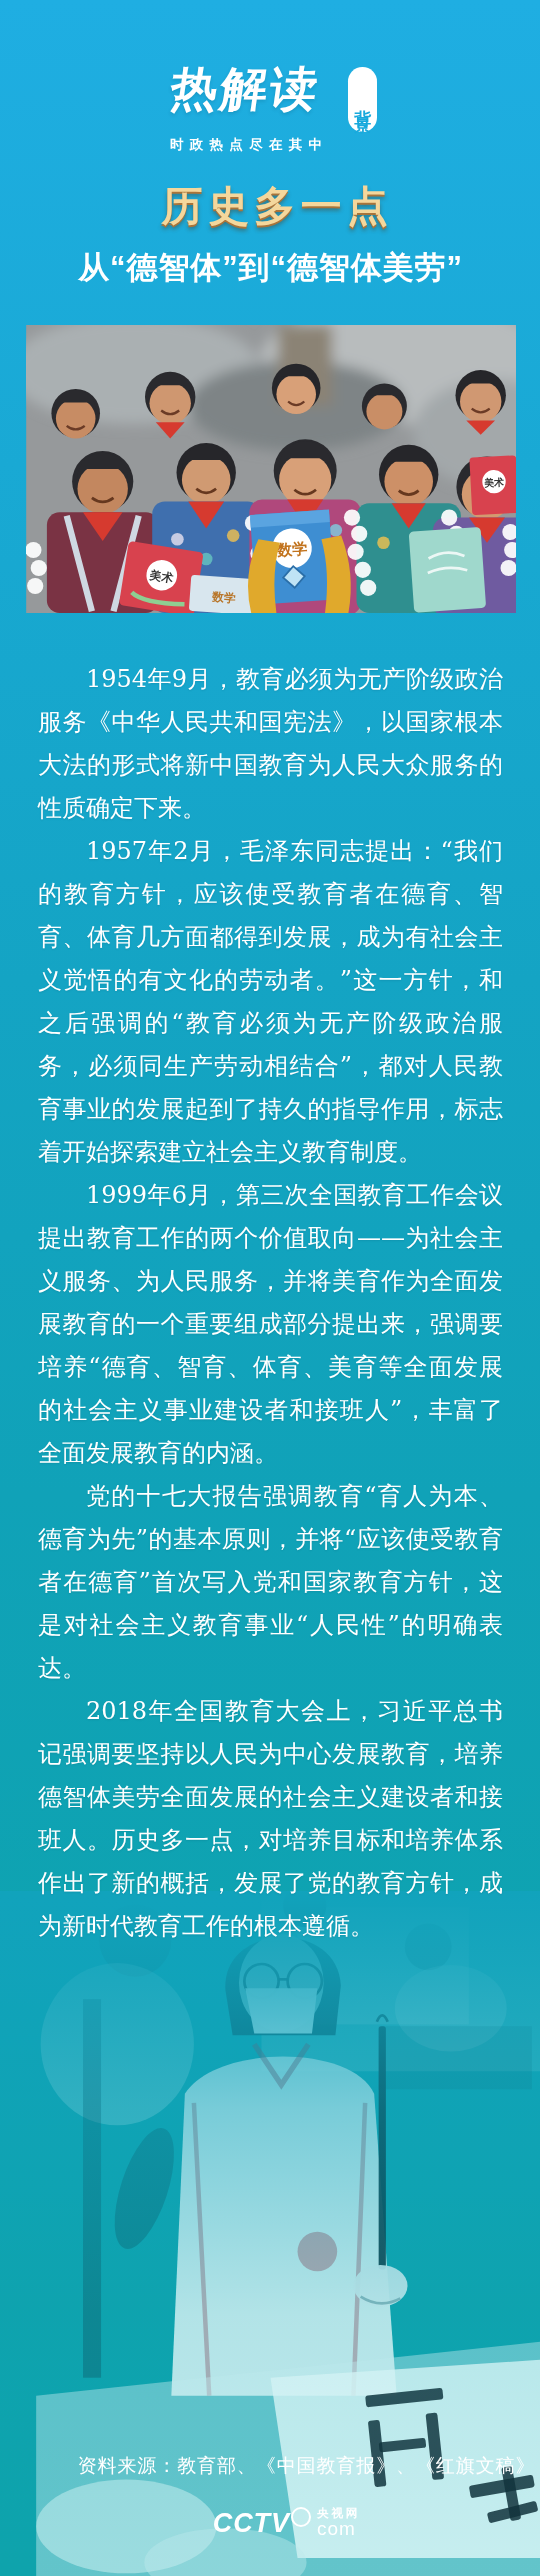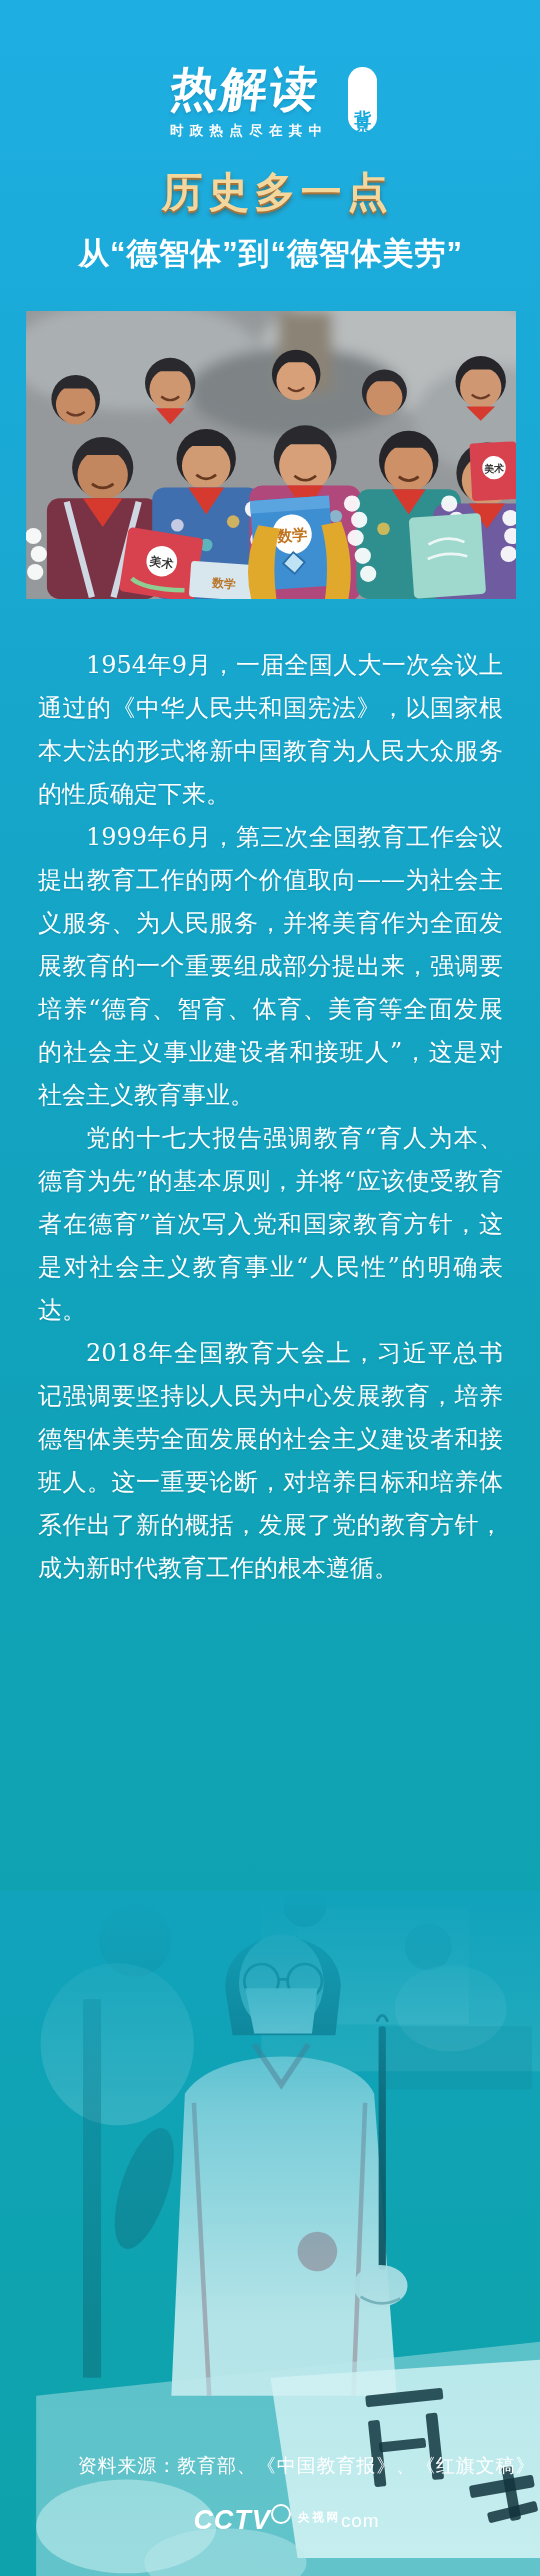--- a/index.html
+++ b/index.html
@@ -8,21 +8,21 @@
     background:linear-gradient(180deg,#1FAEE2 0%,#19A9D4 18%,#14A4C4 38%,#10A2B8 58%,#0EA3B0 78%,#0EA3AC 100%);
     font-family:"Liberation Sans","DejaVu Sans",sans-serif;color:#fff;
   }
   
   .brand-row{position:relative;z-index:5;display:flex;justify-content:center;align-items:flex-start;gap:20px;padding-top:65px;}
   .brand-col{display:flex;flex-direction:column;align-items:center;}
   .brand-logo{
     font-size:47px;font-weight:900;line-height:1.0;letter-spacing:2.7px;
     transform:skewX(-8deg);text-shadow:0 1.8px 3.6px rgba(0,60,90,.18);
   }
-  .brand-tagline{margin-top:10px;font-size:13.5px;font-weight:700;letter-spacing:6.3px;text-indent:6.3px;}
+  .brand-tagline{margin-top:24px;font-size:13.5px;font-weight:700;letter-spacing:6.3px;text-indent:6.3px;}
   .brand-badge{
     margin-top:1.8px;width:29px;height:65px;background:#fff;color:#18A9DC;border-radius:14.4px;
     display:flex;align-items:center;justify-content:center;
     writing-mode:vertical-rl;font-size:17px;font-weight:700;letter-spacing:6.3px;text-indent:6.3px;
   }
   
   .page-title{
     position:relative;z-index:5;margin-top:25px;text-align:center;
     font-size:41px;font-weight:900;letter-spacing:5.4px;color:#F4D79C;
     text-shadow:0 1.8px 0 #a9743a,0 3.6px 4.5px rgba(80,45,10,.45);
@@ -52,21 +52,21 @@
   }
   
   .source-credit{
     position:absolute;z-index:6;left:0;top:2453px;width:100%;text-align:center;
     font-family:"DejaVu Serif","Liberation Serif",serif;
     font-size:19px;letter-spacing:0.9px;color:#fff;margin-left:36px;
   }
   .cctv{position:absolute;z-index:6;left:16px;top:2507px;width:100%;display:flex;align-items:center;justify-content:center;color:#fff;}
   .cctv-word{font-style:italic;font-weight:900;font-size:27px;letter-spacing:0.9px;line-height:1;}
   .cctv-ring{width:16px;height:16px;border:2.7px solid #fff;border-radius:50%;margin:-12.6px 6.3px 0 0.9px;}
-  .cctv-right{display:flex;flex-direction:row;line-height:1.05;align-items:flex-start;}
+  .cctv-right{display:flex;flex-direction:column;line-height:1.05;align-items:flex-start;}
   .cctv-site{font-size:11.7px;font-weight:700;letter-spacing:2.7px;}
   .cctv-com{font-size:19px;font-weight:400;letter-spacing:0.9px;}
 </style>
 </head>
 <body>
 
 <div class="page">
 
   <div class="photo-bottom">
     <svg width="541" height="685" viewBox="0 0 600 760">
@@ -300,24 +300,25 @@
         <circle cx="0" cy="-4" r="13" fill="#ffffff"></circle>
         <text x="0" y="1" text-anchor="middle" font-size="11" font-weight="bold" fill="#333333">美术</text>
       </g>
 
       <path d="M258 238 q-18 40 -8 82 l28 0 q-6 -44 4 -78 Z" fill="#e0a92c"></path>
       <path d="M350 234 q16 42 8 86 l-26 0 q6 -46 -4 -82 Z" fill="#e0a92c"></path>
     </svg>
   </div>
 
   <div class="article">
-    <p>1954年9月，一届全国人大一次会议上通过的《中华人民共和国宪法》，以国家根本大法的形式将新中国教育为人民大众服务的性质确定下来。</p>
-    <p>1999年6月，第三次全国教育工作会议提出教育工作的两个价值取向——为社会主义服务、为人民服务，并将美育作为全面发展教育的一个重要组成部分提出来，强调要培养“德育、智育、体育、美育等全面发展的社会主义事业建设者和接班人”，这是对社会主义教育事业。</p>
+    <p>1954年9月，教育必须为无产阶级政治服务《中华人民共和国宪法》，以国家根本大法的形式将新中国教育为人民大众服务的性质确定下来。</p>
+    <p>1957年2月，毛泽东同志提出：“我们的教育方针，应该使受教育者在德育、智育、体育几方面都得到发展，成为有社会主义觉悟的有文化的劳动者。”这一方针，和之后强调的“教育必须为无产阶级政治服务，必须同生产劳动相结合”，都对人民教育事业的发展起到了持久的指导作用，标志着开始探索建立社会主义教育制度。</p>
+    <p>1999年6月，第三次全国教育工作会议提出教育工作的两个价值取向——为社会主义服务、为人民服务，并将美育作为全面发展教育的一个重要组成部分提出来，强调要培养“德育、智育、体育、美育等全面发展的社会主义事业建设者和接班人”，丰富了全面发展教育的内涵。</p>
     <p>党的十七大报告强调教育“育人为本、德育为先”的基本原则，并将“应该使受教育者在德育”首次写入党和国家教育方针，这是对社会主义教育事业“人民性”的明确表达。</p>
-    <p>2018年全国教育大会上，习近平总书记强调要坚持以人民为中心发展教育，培养德智体美劳全面发展的社会主义建设者和接班人。这一重要论断，对培养目标和培养体系作出了新的概括，发展了党的教育方针，成为新时代教育工作的根本遵循。</p>
+    <p>2018年全国教育大会上，习近平总书记强调要坚持以人民为中心发展教育，培养德智体美劳全面发展的社会主义建设者和接班人。历史多一点，对培养目标和培养体系作出了新的概括，发展了党的教育方针，成为新时代教育工作的根本遵循。</p>
   </div>
 
   <div class="source-credit">资料来源：教育部、《中国教育报》、《红旗文稿》</div>
 
   <div class="cctv">
     <span class="cctv-word">CCTV</span>
     <span class="cctv-ring"></span>
     <span class="cctv-right">
       <span class="cctv-site">央视网</span>
       <span class="cctv-com">com</span>

